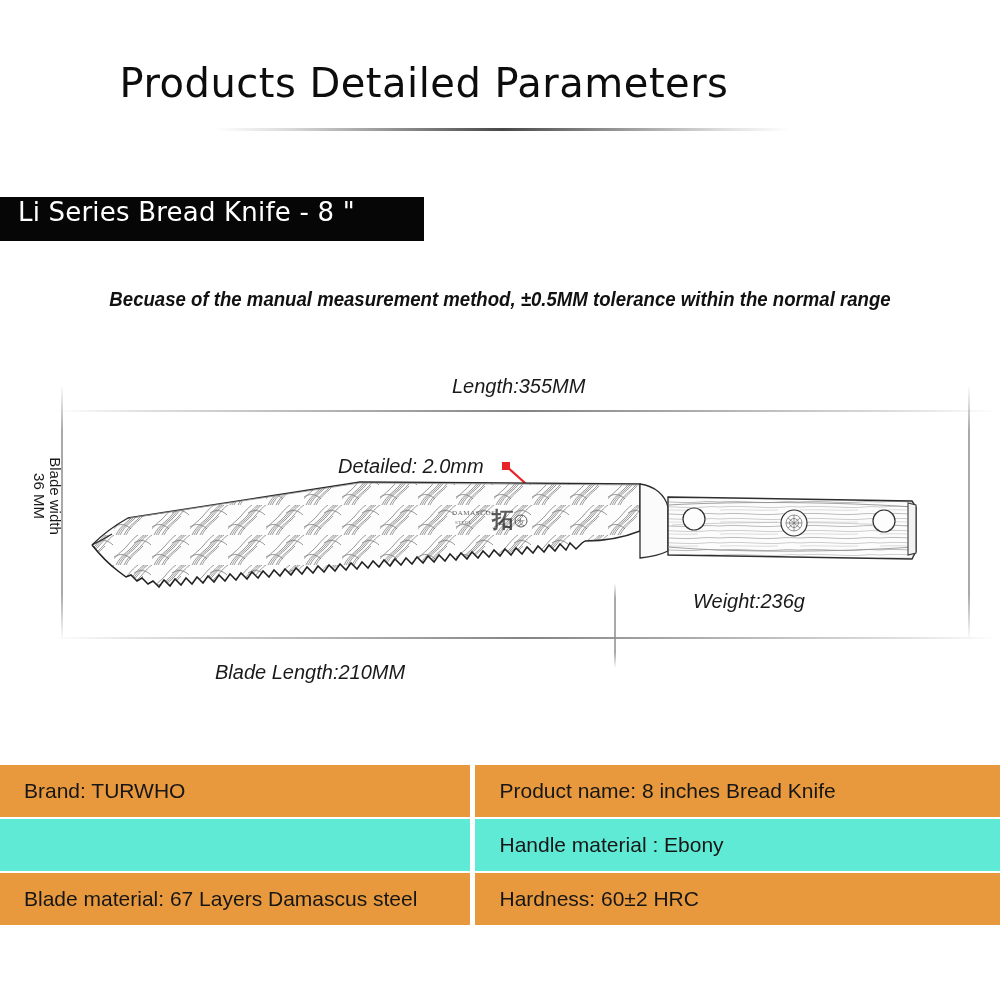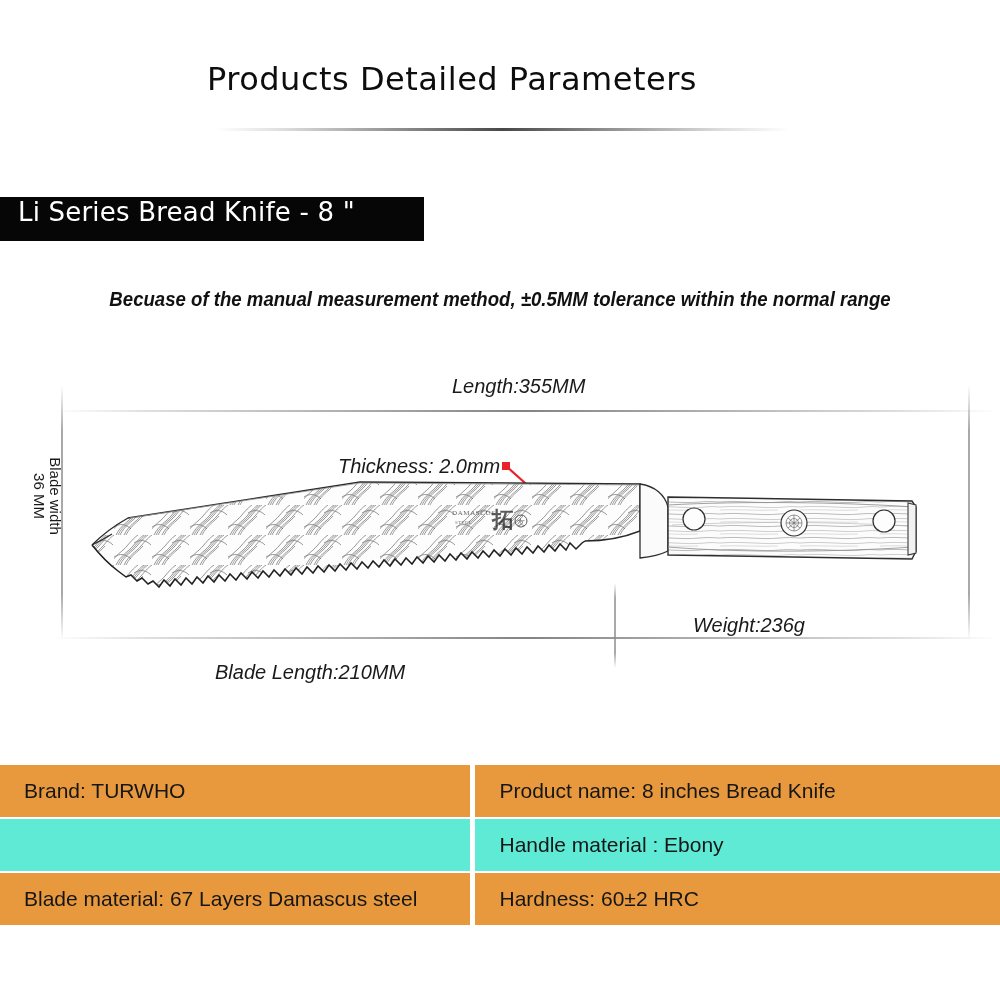--- a/index.html
+++ b/index.html
@@ -16,26 +16,25 @@
     color: #111;
   }
 
   
   .page-title {
     position: absolute;
     left: 0;
     top: 60px;
     width: 848px;
     text-align: center;
-    font-size: 32px;
+    font-size: 40px;
     font-weight: 400;
     letter-spacing: 0.5px;
     color: #0d0d0d;
     font-family: "DejaVu Sans", sans-serif;
-    margin-left: 28px;
   }
   .title-rule {
     position: absolute;
     left: 215px;
     top: 128px;
     width: 575px;
     height: 3px;
     background: linear-gradient(to right,
         rgba(255,255,255,0) 0%,
         rgba(120,120,120,0.25) 12%,
@@ -118,21 +117,21 @@
   .dim-label {
     position: absolute;
     font-size: 20px;
     color: #1a1a1a;
     white-space: nowrap;
     font-family: "Liberation Sans", sans-serif;
     font-style: italic;
   }
   .lbl-length        { left: 452px; top: 20px; }
   .lbl-thickness     { left: 338px; top: 100px; }
-  .lbl-weight        { left: 693px; top: 235px; margin-top: 24px; }
+  .lbl-weight        { left: 693px; top: 235px; }
   .lbl-blade-length  { left: 215px; top: 306px; }
   .lbl-handle-length { left: 682px; top: 306px; }
 
   .lbl-blade-width {
     position: absolute;
     left: -13px;
     top: 125px;
     width: 120px;
     text-align: center;
     font-size: 15px;
@@ -191,21 +190,21 @@
 
 <div class="diagram">
 
   <div class="rule-h rule-top"></div>
   <div class="rule-h rule-bottom"></div>
   <div class="rule-v rule-v-left"></div>
   <div class="rule-v rule-v-right"></div>
   <div class="rule-v rule-v-mid"></div>
 
   <div class="dim-label lbl-length">Length:355MM</div>
-  <div class="dim-label lbl-thickness">Thickness: 2.0mm</div>
+  <div class="dim-label lbl-thickness">Detailed: 2.0mm</div>
   <div class="dim-label lbl-weight">Weight:236g</div>
   <div class="dim-label lbl-blade-length">Blade Length:210MM</div>
 
   <div class="lbl-blade-width">
     <div>Blade width</div>
     <div>36 MM</div>
   </div>
 
   <svg class="thickness-arrow" width="60" height="50" viewBox="0 0 60 50">
     <line x1="6" y1="6" x2="44" y2="40" stroke="#e8232a" stroke-width="2.2"></line>

